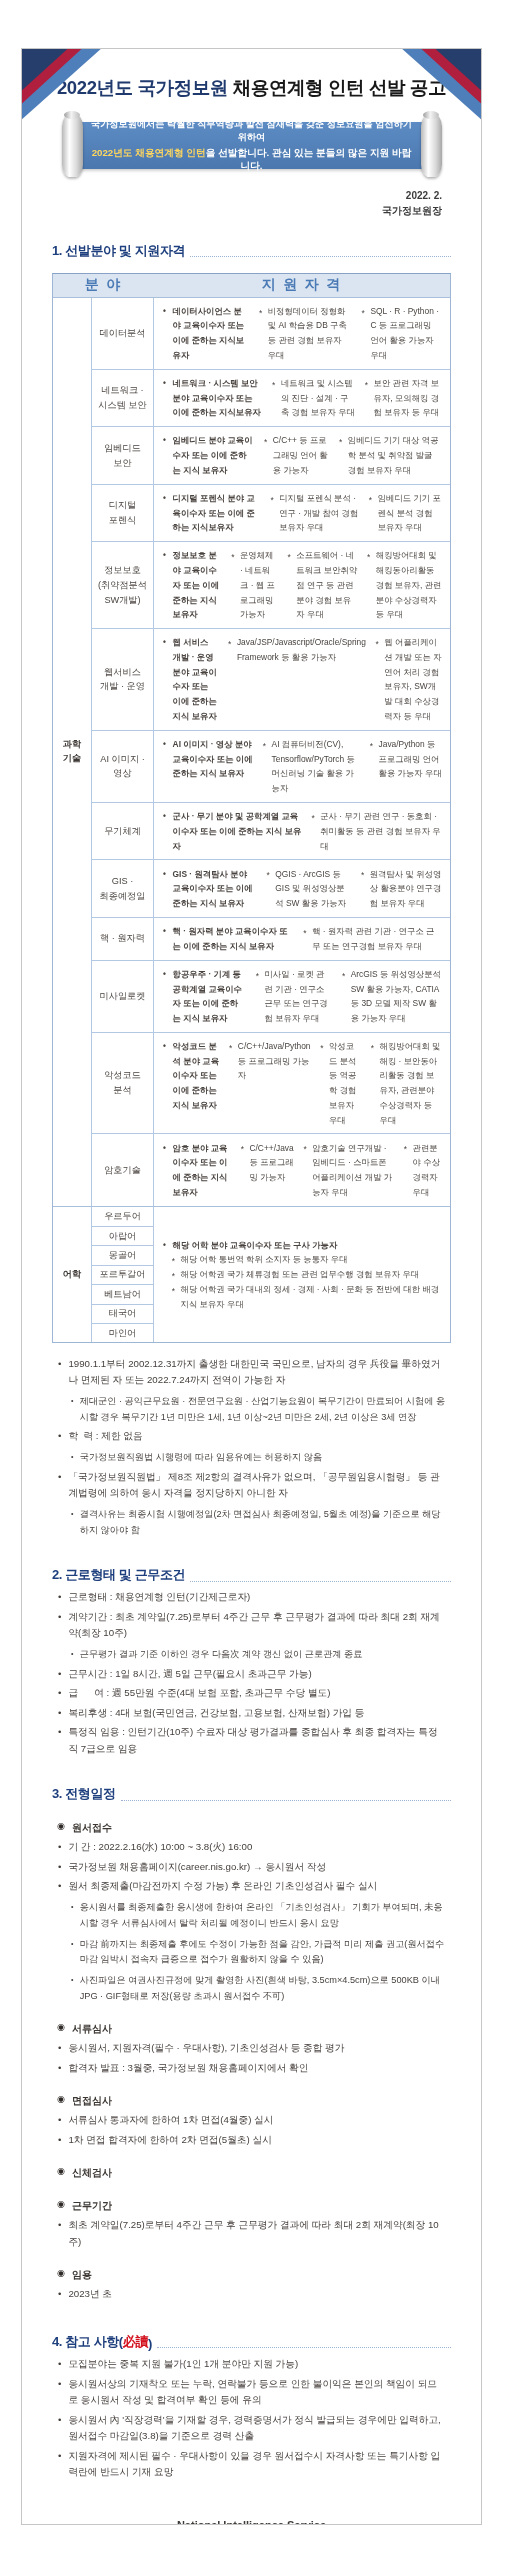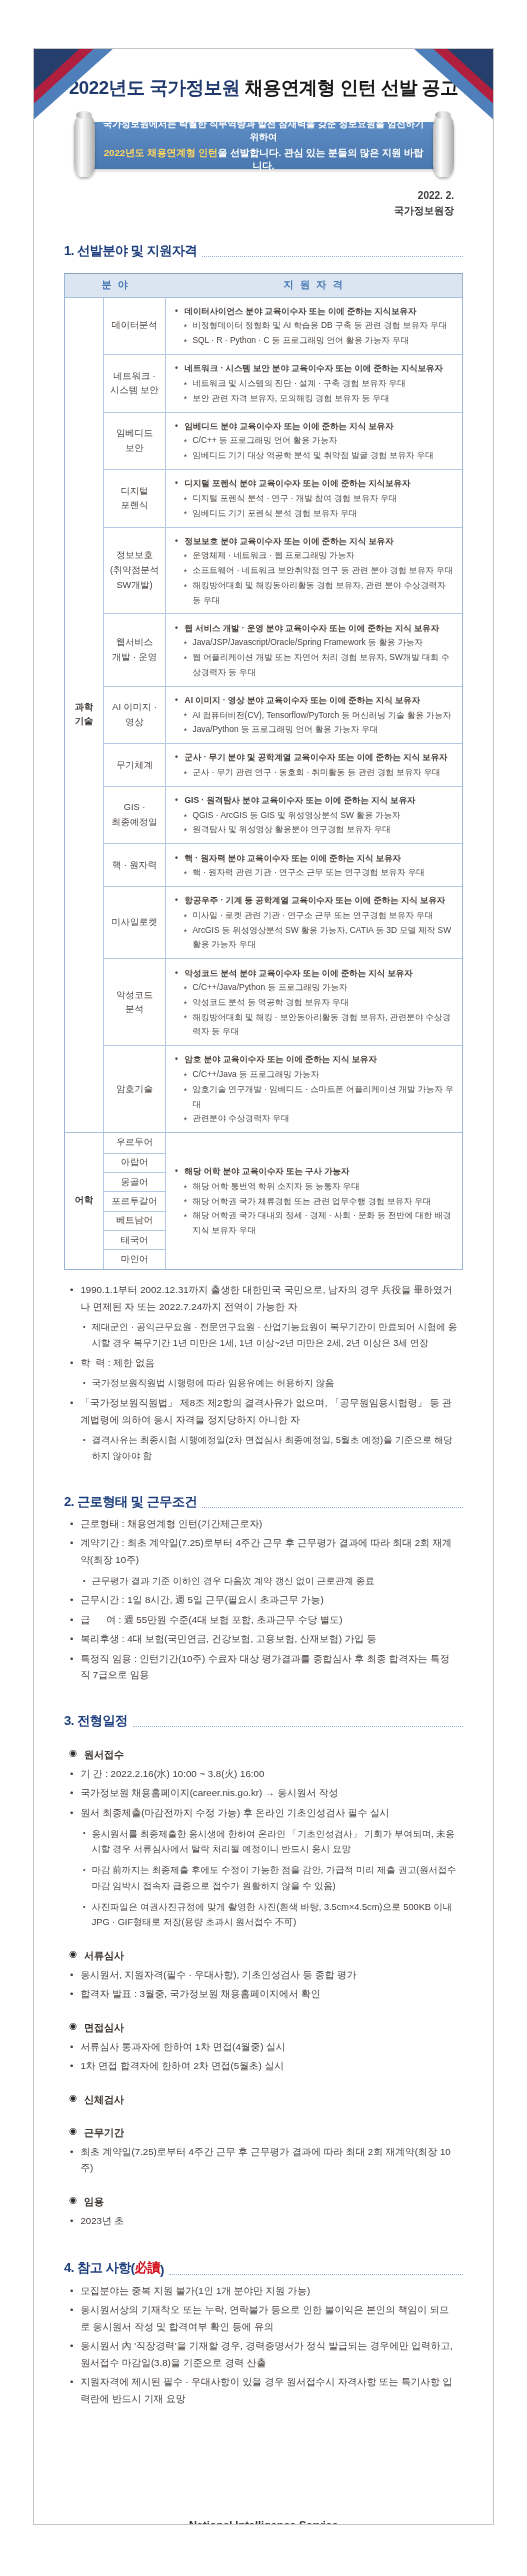--- a/index.html
+++ b/index.html
@@ -1,20 +1,20 @@
 <!DOCTYPE html>
 <html style="font-size:14px"><head>
 <meta charset="utf-8">
 <style>
   * { margin:0; padding:0; box-sizing:border-box; }
   html,body { background:#ffffff; }
   body { width:528px; height:2576px; position:relative;
          font-family:"Liberation Sans","DejaVu Sans",sans-serif; color:#46403c; }
 
-  .page { position:absolute; left:33px; top:48px; width:461px; height:2477px;
+  .page { position:absolute; left:21px; top:48px; width:461px; height:2477px;
           background:#fff; border:0.9px solid #c6c6c6; overflow:hidden; }
 
   
   .corner { position:absolute; top:-0.9px; width:81px; height:72px; }
   .corner.left { left:-0.9px; }
   .corner.right { right:-0.9px; transform:scaleX(-1); }
 
   
   .title { margin-top:26px; text-align:center; font-size:18.5px; font-weight:bold;
            letter-spacing:-0.4px; color:#181818; white-space:nowrap; }
@@ -46,36 +46,36 @@
   .section-h { display:flex; align-items:flex-end; margin:23px 30px 0 30px;
                font-size:13px; font-weight:bold; color:#1e3f7d; letter-spacing:-0.4px; }
   .section-h .dots { flex:1; border-bottom:1.3px dotted #9db4d6; margin:0 0 2.6px 5.3px; }
   .section-h .red { color:#d3121f; }
 
   
   .tbl { margin:13px 30px 0 30px; border:0.9px solid #9db6d6; border-top:1.8px solid #87a2c6;
          font-size:8.4px; }
   .thead { display:flex; background:#dbe5f1; border-bottom:0.9px solid #a9c0dd;
            height:24px; align-items:center; color:#4a7ab5; font-weight:bold;
-           font-size:10px; letter-spacing:1.8px; }
+           font-size:14px; letter-spacing:1.8px; }
   .th-field { width:101px; text-align:center; }
   .th-qual { flex:1; text-align:center; }
 
   .grp { display:flex; }
   .grp + .grp { border-top:0.9px solid #a9c0dd; }
   .gcell { width:39px; border-right:0.9px solid #b3c8e2; display:flex; align-items:center;
            justify-content:center; text-align:right; font-weight:bold; font-size:9.2px;
            color:#3f3a37; white-space:pre-line; line-height:1.5; }
   .grows { flex:1; display:flex; flex-direction:column; }
   .row { display:flex; }
   .row + .row { border-top:0.9px solid #b3c8e2; }
   .cfield { width:62px; border-right:0.9px solid #b3c8e2; display:flex; align-items:center;
             justify-content:center; text-align:center; white-space:pre-line;
             font-size:9.2px; color:#4a4440; line-height:1.6; padding:3.5px 1.8px; }
-  .cqual { flex:1; padding:6.2px 8px; display:flex; flex-direction:column; justify-content:center; }
+  .cqual { flex:1; padding:6.2px 8px; display:flex; flex-direction:row; justify-content:center; }
 
   .ln { position:relative; padding-left:10.6px; color:#4a4440; font-weight:600;
         line-height:1.75; white-space:pre-wrap; }
   .ln[data-lt="main"]::before { content:"•"; position:absolute; left:0.9px; }
   .ln[data-lt="star"] { padding-left:18.5px; font-weight:500; }
   .ln[data-lt="star"]::before { content:"*"; position:absolute; left:9.7px; top:1.8px; }
 
   .lang-fields { width:62px; border-right:0.9px solid #b3c8e2; display:flex; flex-direction:column; }
   .lang-cell { height:19.4px; display:flex; align-items:center; justify-content:center;
                font-size:9.2px; color:#4a4440; }

